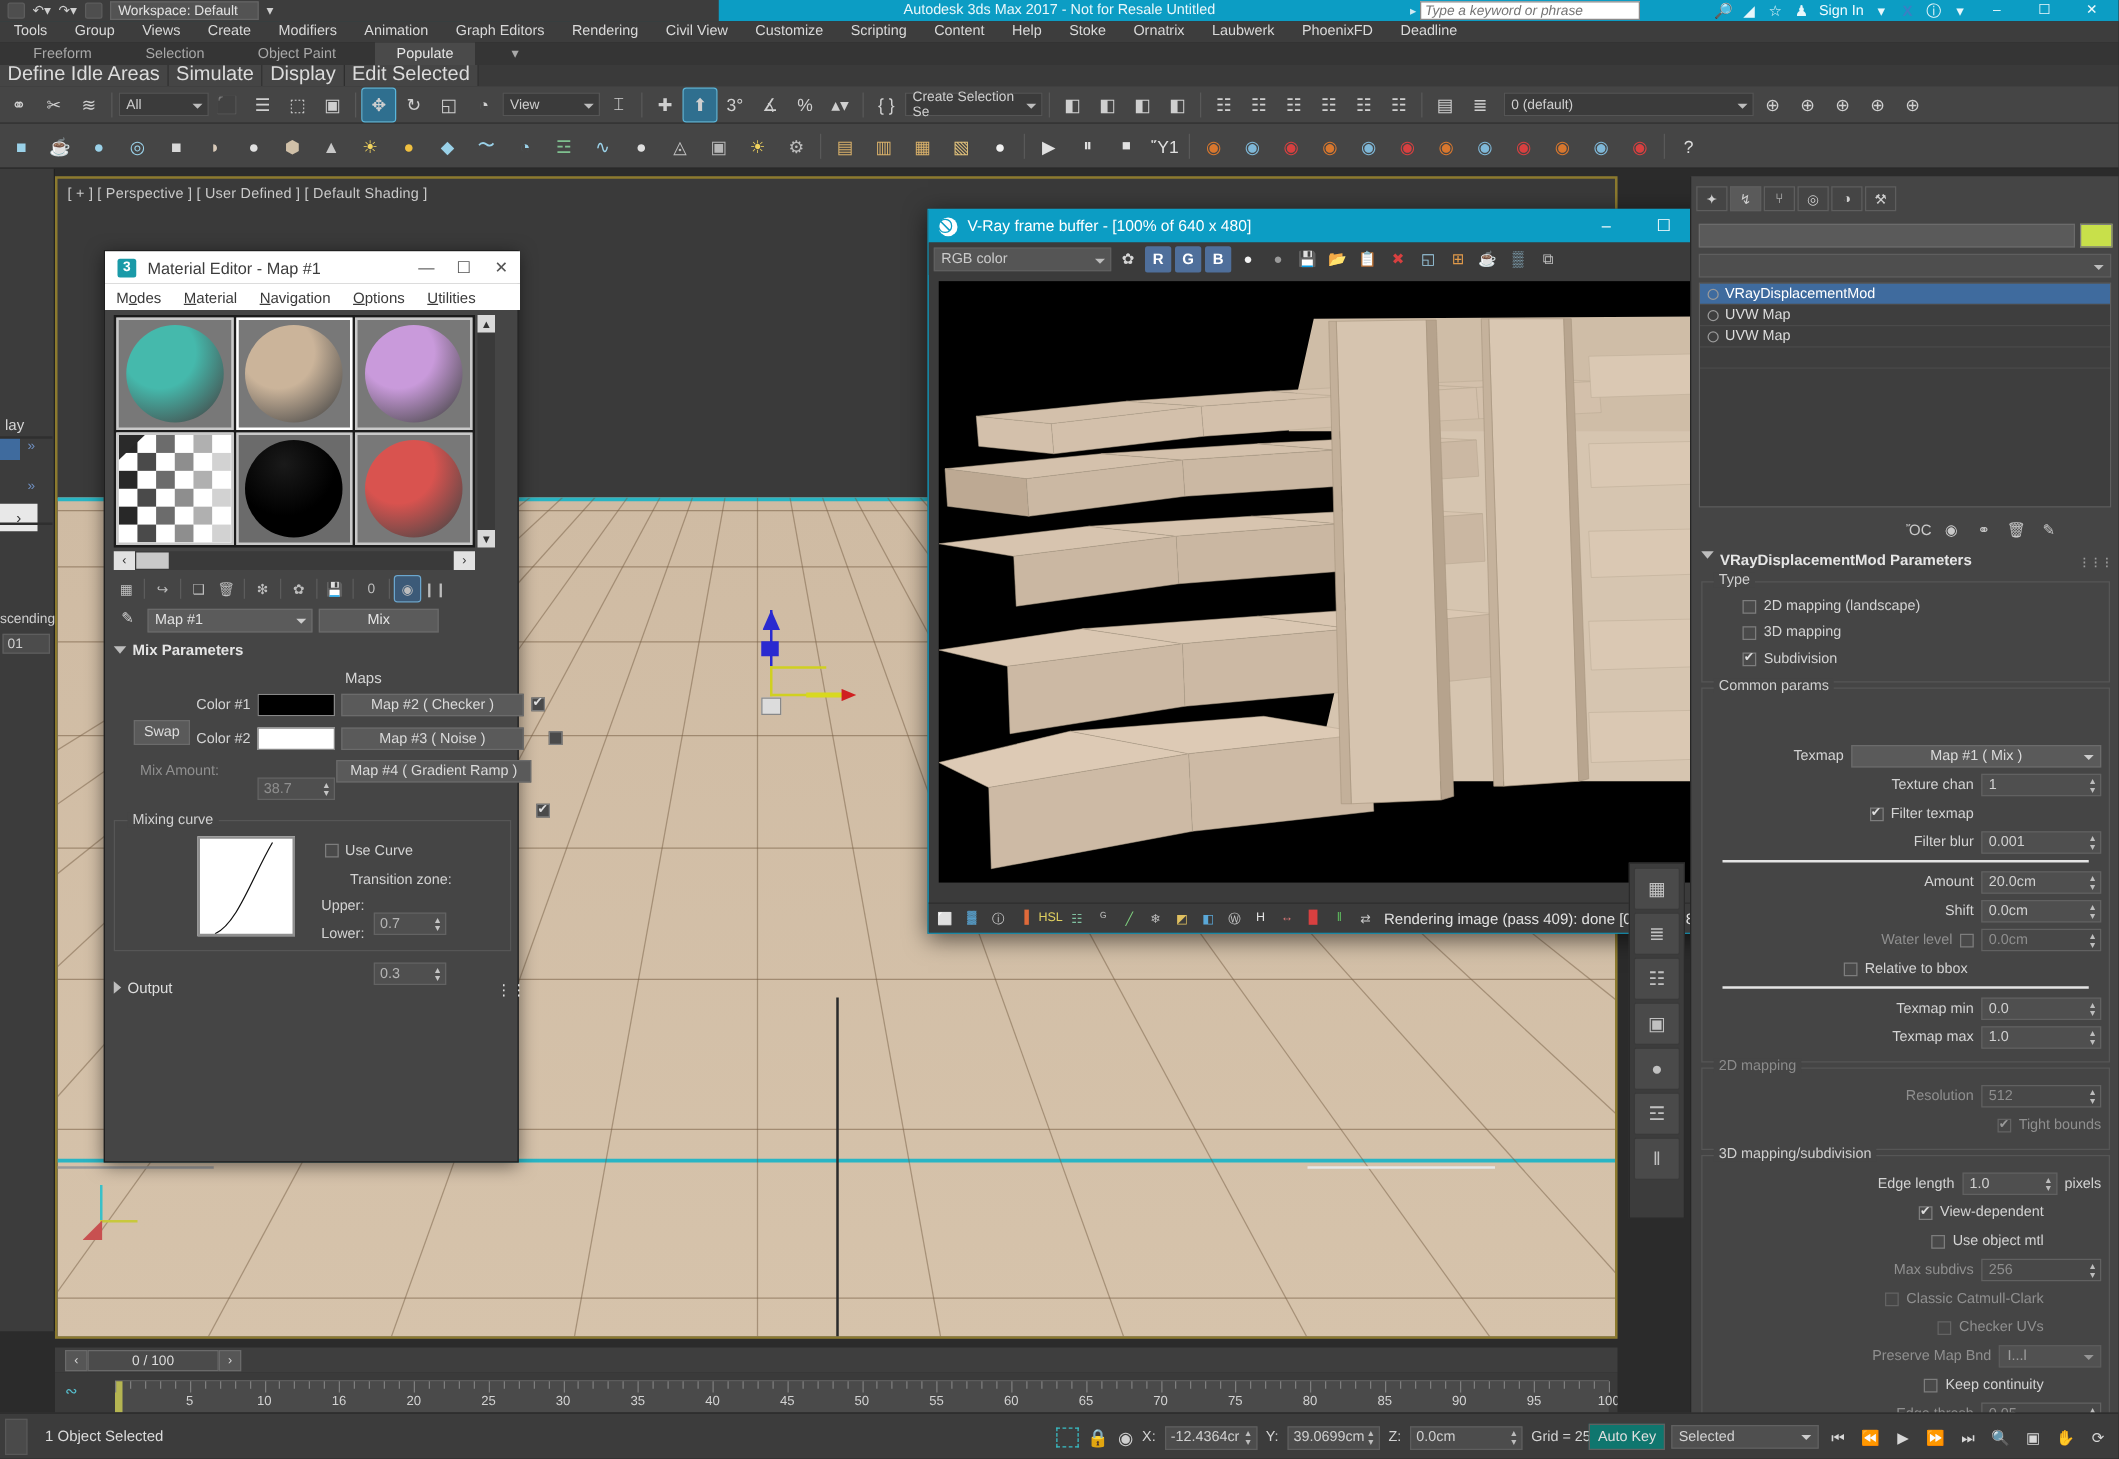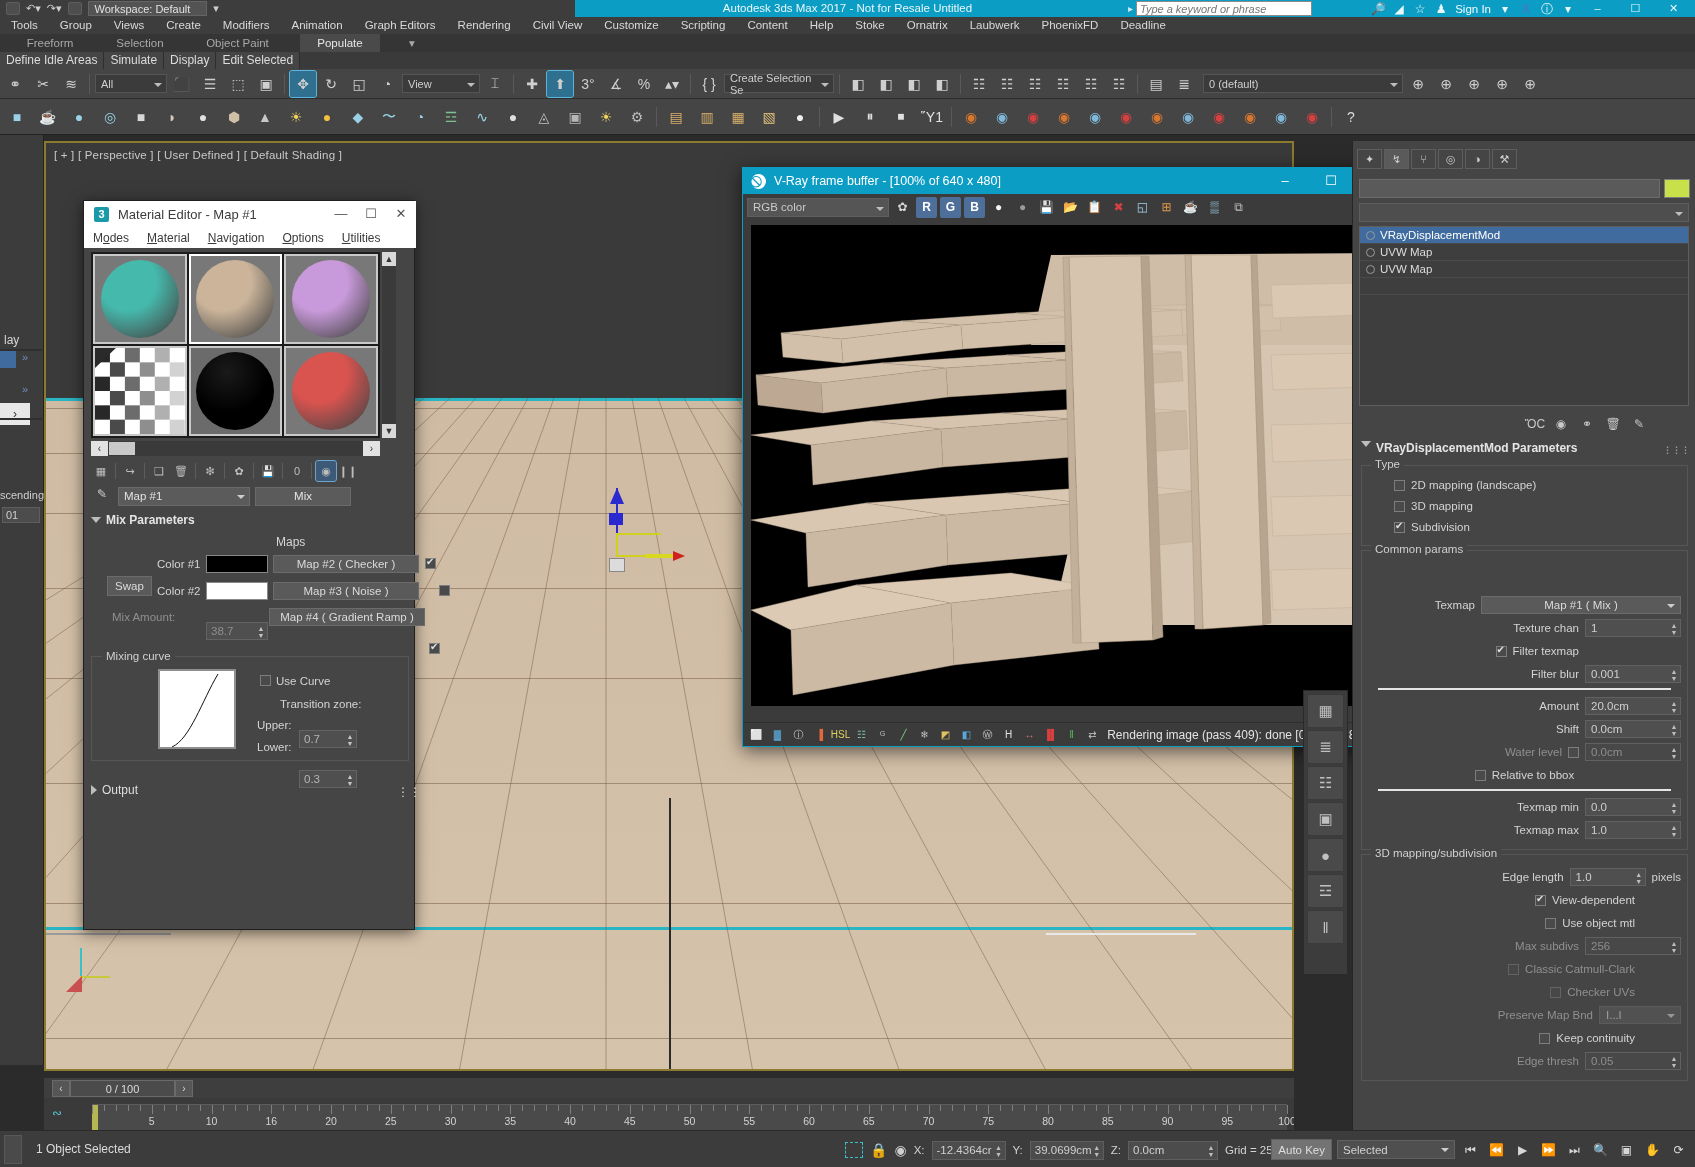--- a/index.html
+++ b/index.html
@@ -36,21 +36,21 @@
   #menubar .mi{ padding:0 11px; font-size:11.5px; color:#d9d9d9; line-height:17px; }
 
   
   #ribbon{ left:0; top:34px; width:1695px; height:18px; background:#353535; }
   #ribbon .rt{ position:absolute; top:0; height:18px; line-height:18px; font-size:11.5px;
                color:#a8a8a8; text-align:center; }
   #ribbon .rt.active{ background:#4a4a4a; color:#e7e7e7; }
 
   
   #ribrow{ left:0; top:52px; width:1695px; height:17px; background:#3a3a3a; display:flex; }
-  #ribrow .rb{ height:17px; line-height:16px; padding:0 6px; font-size:12px; color:#dcdcdc;
+  #ribrow .rb{ height:17px; line-height:16px; padding:0 6px; font-size:16px; color:#dcdcdc;
                border-right:1px solid #2e2e2e; background:#454545;}
   #ribrow .filler{ flex:1; background:#3a3a3a; }
 
   
   #toolbar1{ left:0; top:69px; width:1695px; height:30px; background:#454545;
              border-bottom:1px solid #2d2d2d; display:flex; align-items:center; gap:2px; padding:0 2px;}
   #toolbar2{ left:0; top:99px; width:1695px; height:36px; background:#454545;
              border-bottom:1px solid #232323; display:flex; align-items:center; gap:1px; padding:0 2px;}
   .tbtn{ width:26px; height:26px; border-radius:2px; display:flex; align-items:center;
          justify-content:center; font-size:14px; color:#cfcfcf; flex:0 0 auto; }
@@ -234,21 +234,21 @@
   #statusbar{ left:0; top:1130px; width:1695px; height:37px; background:#3c3c3c;
               border-top:1px solid #2a2a2a; }
   #sb-left{ left:4px; top:4px; width:18px; height:29px; background:#4a4a4a; border:1px solid #585858;}
   #sb-sel{ left:36px; top:11px; font-size:12px; color:#dcdcdc; }
   #sb-mid{ left:845px; top:7px; height:24px; display:flex; align-items:center; gap:7px; }
   .coordfld{ height:19px; width:74px; background:#4c4c4c; border:1px solid #5e5e5e; color:#cfcfcf;
              font-size:11.5px; display:flex;align-items:center;padding:0 11px 0 4px; position:relative;}
   .coordfld .ar{ position:absolute; right:2px; top:2px; font-size:7px; line-height:7px; color:#bdbdbd;
                  width:8px; text-align:center;}
   #sb-right{ right:6px; top:6px; height:25px; display:flex; align-items:center; gap:5px; }
-  #autokey{ height:21px; padding:0 6px; background:#737373; border:1px solid #606060; color:#dedede;
+  #autokey{ height:21px; padding:0 6px; background:#0f766e; border:1px solid #606060; color:#dedede;
             font-size:11.5px; display:flex; align-items:center; }
   #keyfilter{ width:118px; height:19px; background:#4f4f4f; border:1px solid #616161; color:#d2d2d2;
               font-size:11.5px; display:flex;align-items:center;padding:0 16px 0 5px; position:relative;}
   #keyfilter:after{ content:""; position:absolute; right:5px; top:7px; border-left:4px solid transparent;
                     border-right:4px solid transparent; border-top:4px solid #cdcdcd; }
   .pbtn{ width:21px;height:21px;display:flex;align-items:center;justify-content:center;
          font-size:12px;color:#d7d7d7;}
 </style>
 </head>
 <body>
@@ -928,20 +928,34 @@
         </div>
       <div class="row rt">
           <span class="lbl">Texmap max</span>
         <span class="fld" style="width:96px;">
           <span>1.0</span>
           <span class="ar">▲<br>▼</span>
           </span>
         </div>
     </div>
 
+    <div class="grpbox dim" style="padding-top:12px;">
+      <span class="cap">2D mapping</span>
+      <div class="row rt">
+          <span class="lbl dim">Resolution</span>
+        <span class="fld dis" style="width:96px;">
+          <span>512</span>
+          <span class="ar">▲<br>▼</span>
+          </span>
+        </div>
+      <div class="row rt">
+          <span class="chk on" style="opacity:.55;"></span>
+        <span class="lbl dim">Tight bounds</span>
+        </div>
+    </div>
 
     <div class="grpbox" style="padding-top:12px;">
       <span class="cap">3D mapping/subdivision</span>
       <div class="row rt">
           <span class="lbl">Edge length</span>
         <span class="fld" style="width:76px;">
           <span>1.0</span>
           <span class="ar">▲<br>▼</span>
           </span>
         <span class="lbl">pixels</span>

